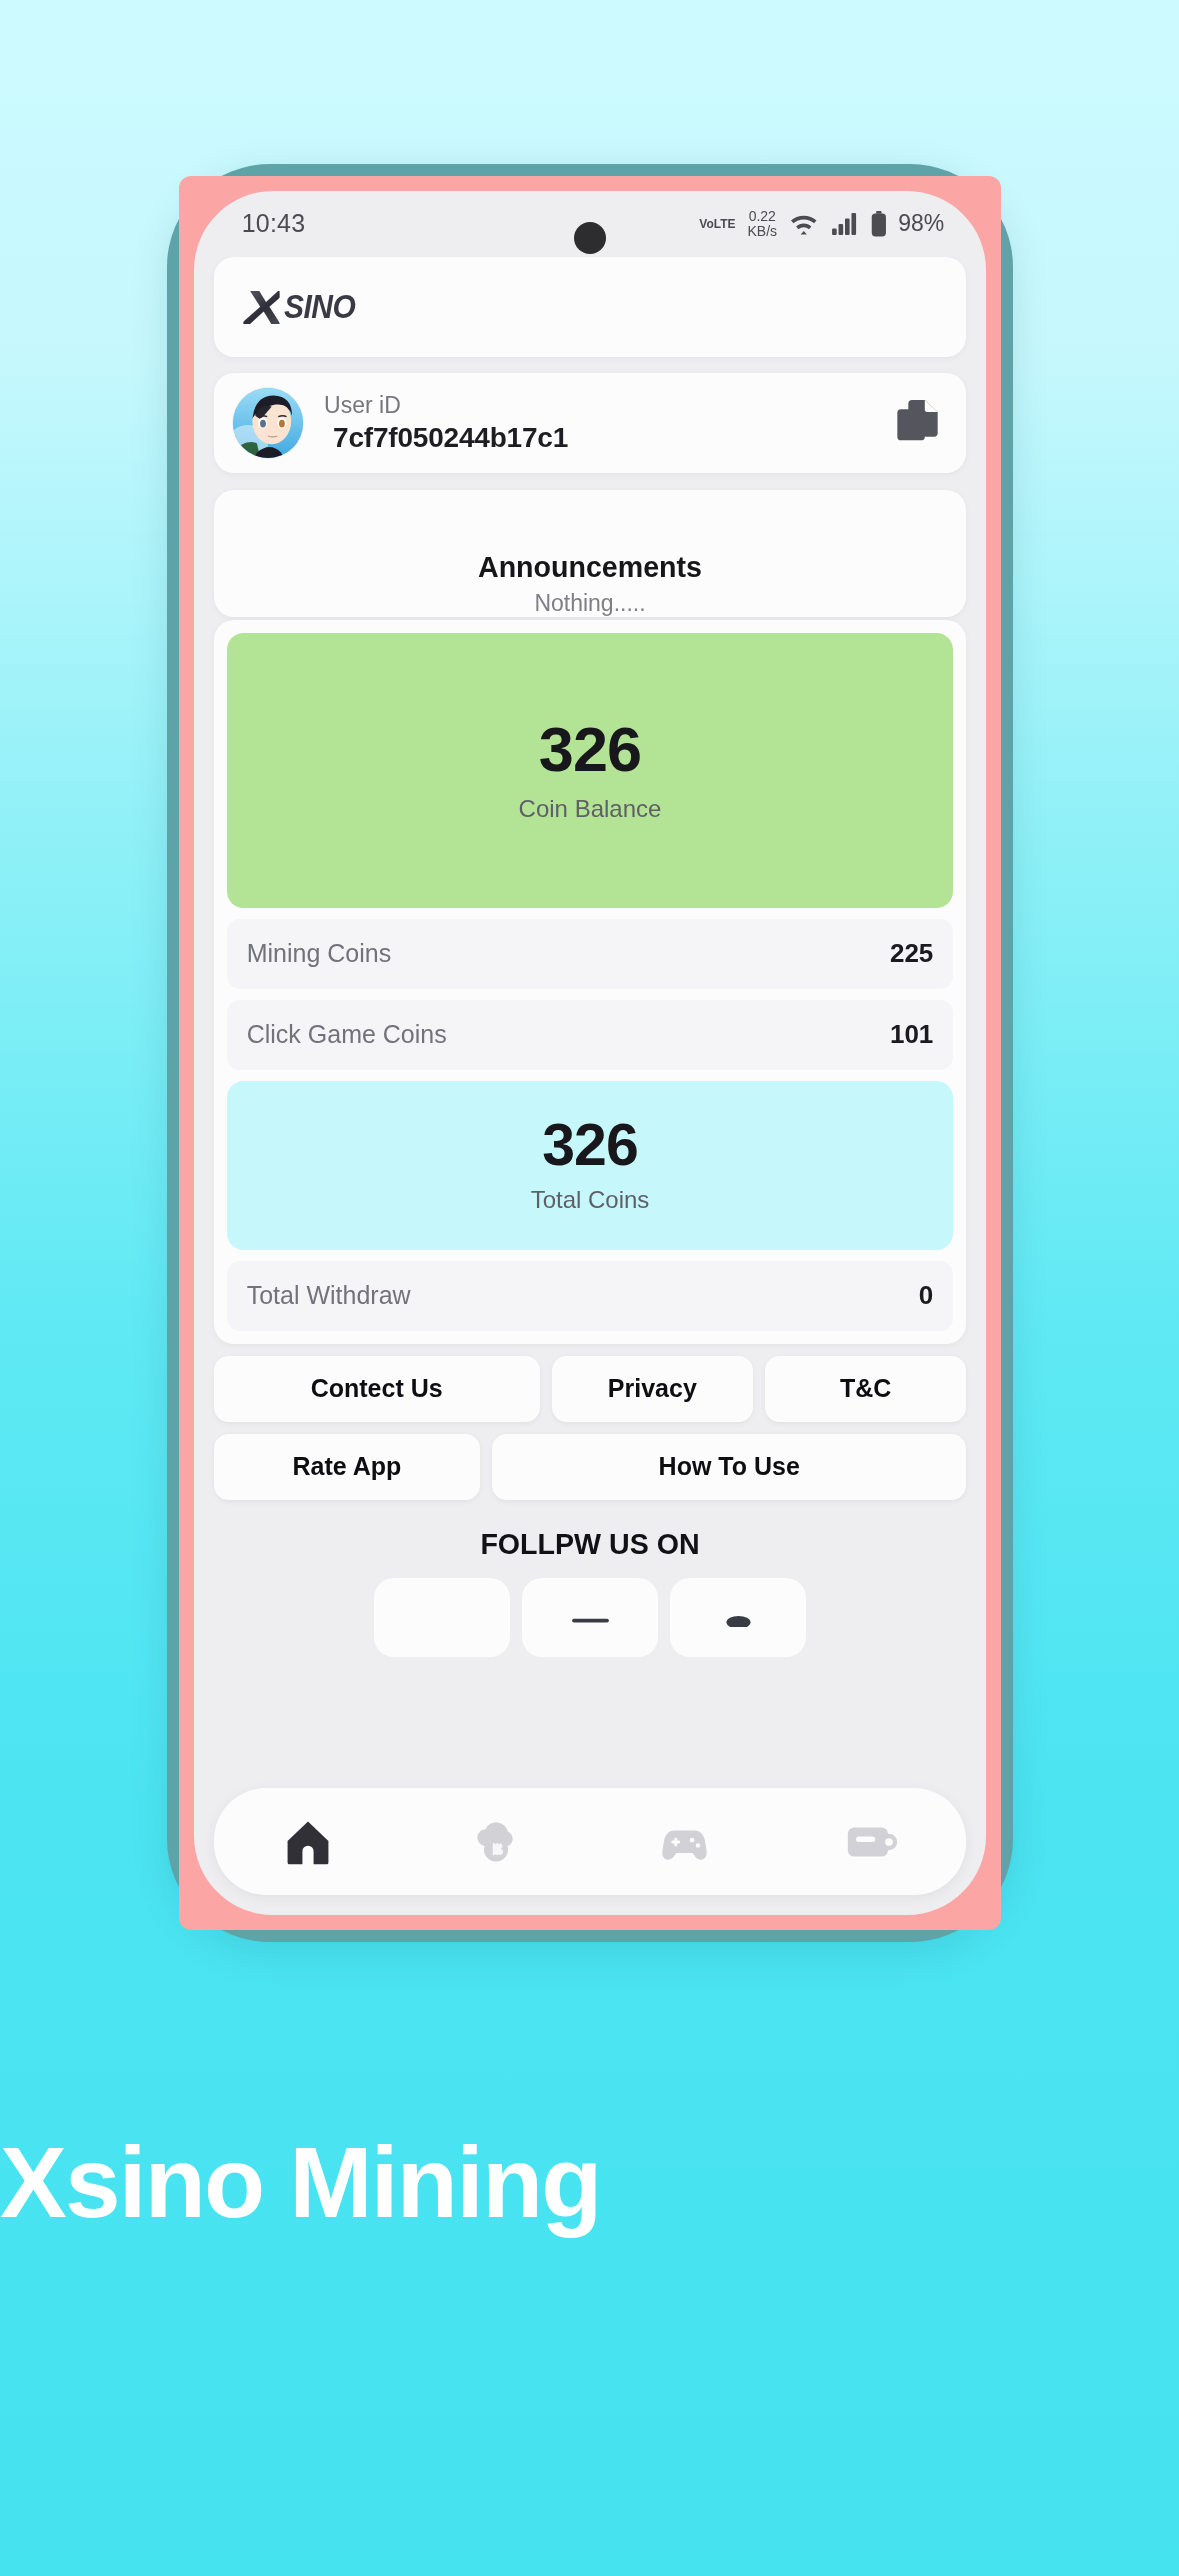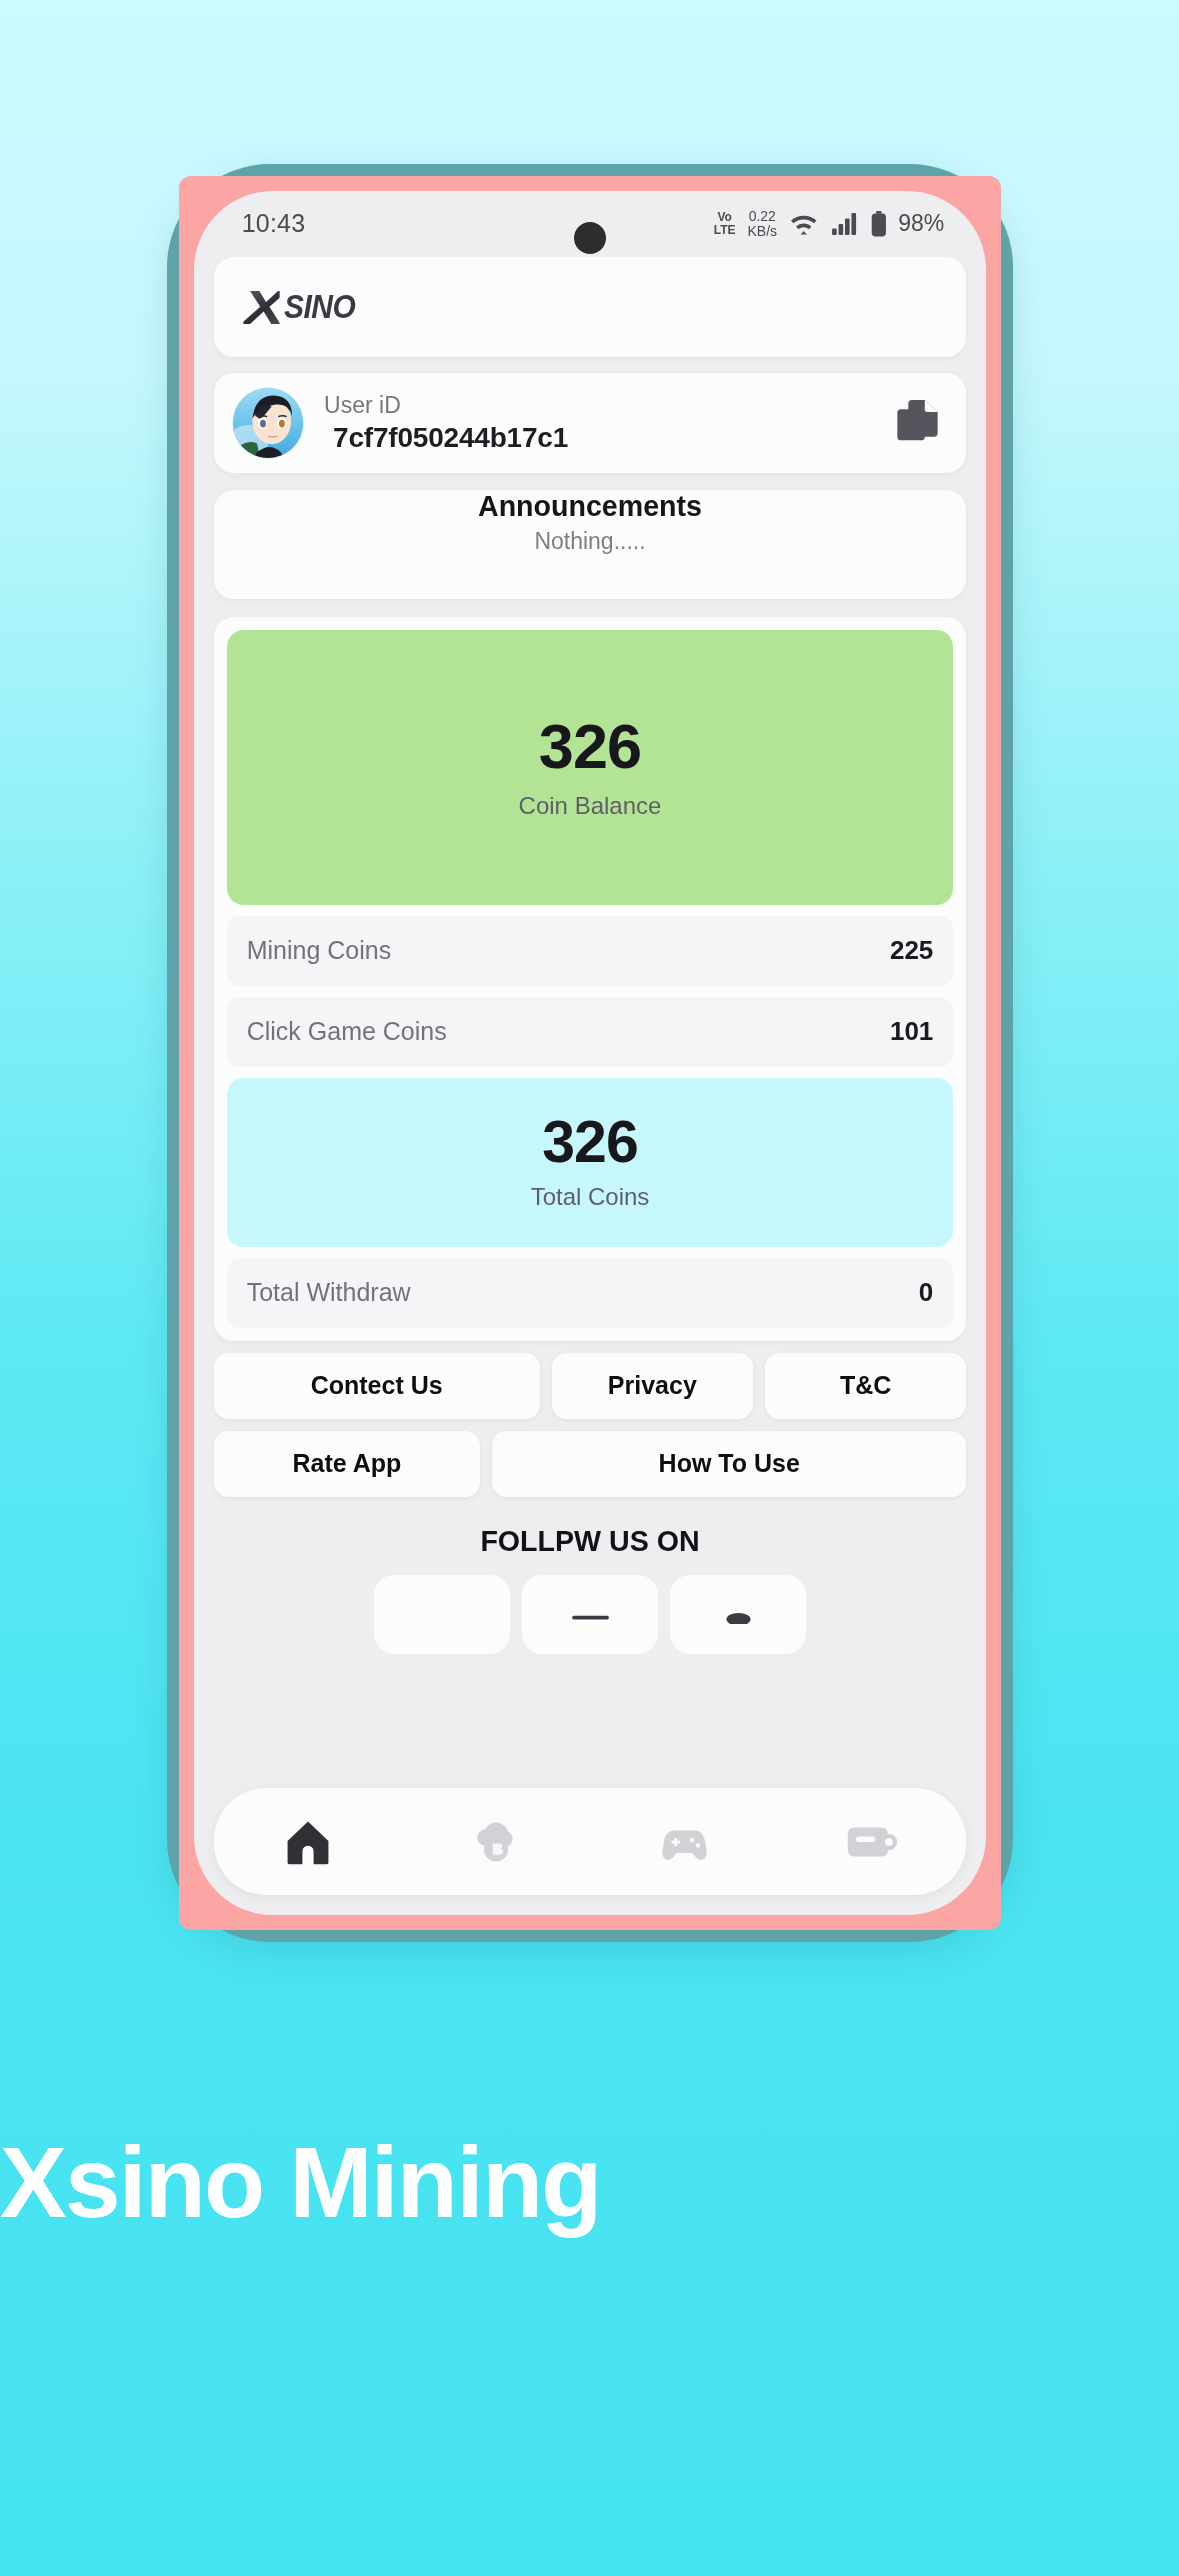--- a/index.html
+++ b/index.html
@@ -61,21 +61,21 @@
     width:32px; height:32px;
     border-radius:50%;
     background:#2d2d30;
   }
   .status-right {
     display:flex;
     align-items:center;
     gap:12px;
   }
   .volte {
-    display:flex; flex-direction:column;
+    display:flex; flex-direction:row;
     align-items:center; line-height:1.02;
     font-size:12px; font-weight:bold; color:#4c4c50;
   }
   .netspeed {
     display:flex; flex-direction:column;
     align-items:center; line-height:1.05;
     font-size:14px; color:#4c4c50;
   }
   .ic { display:block; }
   .battery-pct { font-size:23px; color:#4c4c50; }
@@ -147,26 +147,26 @@
   .userid-value {
     font-size:28px; font-weight:bold;
     color:#1d1d22; letter-spacing:-0.2px;
     line-height:1.25;
     margin-left:9px;
   }
   .copy-icon { flex:0 0 auto; }
 
   
   .announce {
-    height:109px;
-    margin-bottom:18px;
+    height:127px;
+    margin-bottom:3px;
     display:flex;
     flex-direction:column;
     align-items:center;
-    justify-content:flex-start;
+    justify-content:flex-end;
   }
   .announce-title {
     font-size:28.6px; font-weight:bold;
     color:#16161a; margin-bottom:5.5px;
   }
   .announce-sub { font-size:23px; color:#7e7e85; }
 
   
   .balance-block {
     margin-bottom:12px;

